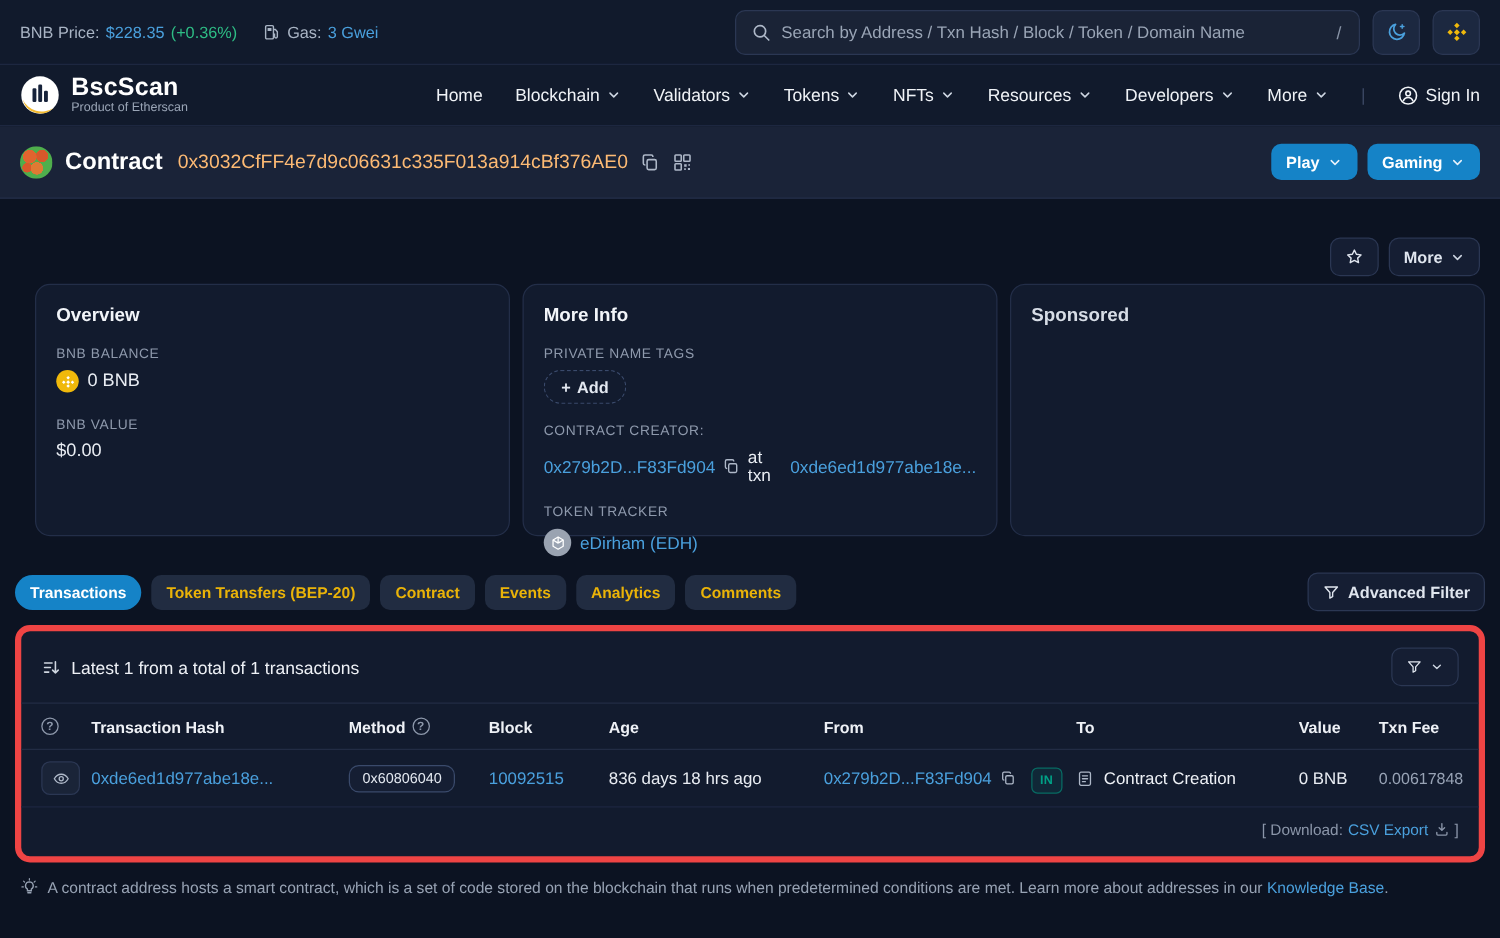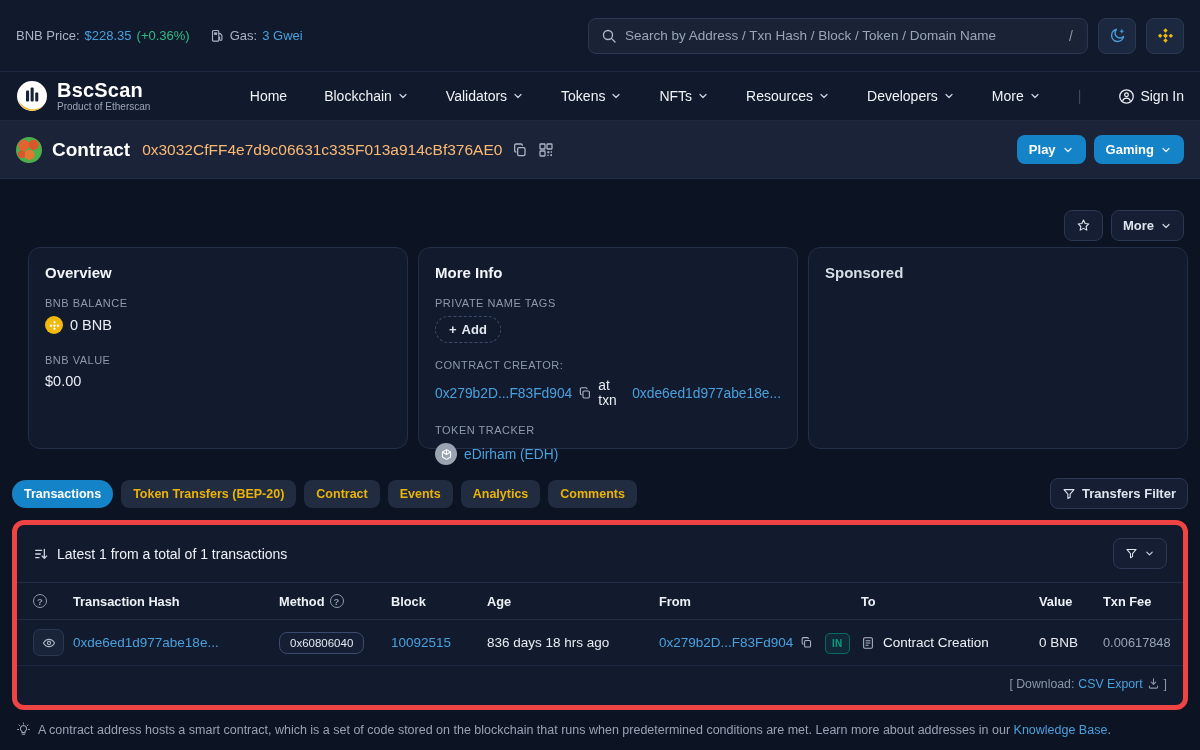--- a/index.html
+++ b/index.html
@@ -7,21 +7,21 @@
   body {
     font-family:"Liberation Sans","DejaVu Sans",sans-serif;
     background:#0c1322; color:#e9edf3; font-size:14px;
   }
   .icon { display:inline-flex; vertical-align:middle; flex:none; }
   svg { display:block; }
   .link { color:#4aa0dd; cursor:pointer; }
 
   
   .topbar {
-    height:72px; background:#111a2c; border-bottom:1px solid #1d2740;
+    height:52px; background:#111a2c; border-bottom:1px solid #1d2740;
     display:flex; align-items:center; justify-content:space-between; padding:0 16px;
   }
   .topbar-left { display:flex; align-items:center; gap:20px; font-size:13px; color:#a9b4c4; }
   .tb-group { display:flex; align-items:center; gap:5px; }
   .price-val { color:#4aa0dd; }
   .price-change { color:#2ebd85; }
   .topbar-right { display:flex; align-items:center; gap:10px; }
   .searchbox {
     width:500px; height:36px; background:#1a2336; border:1px solid #2b3753; border-radius:8px;
     display:flex; align-items:center; gap:8px; padding:0 12px; color:#9aa5b6;
@@ -39,21 +39,21 @@
 
   
   .navbar {
     height:49px; background:#111a2c; border-bottom:1px solid #1d2740;
     display:flex; align-items:center; justify-content:space-between; padding:0 16px;
   }
   .brand { display:flex; align-items:center; gap:9px; cursor:pointer; }
   .brand-text { line-height:1.05; }
   .brand-name { font-size:20px; font-weight:700; color:#ffffff; letter-spacing:.2px; }
   .brand-sub { font-size:10px; color:#9aa5b6; margin-top:1px; }
-  .nav-menu { display:flex; align-items:center; gap:37px; font-size:14px; color:#f0f3f7; }
+  .nav-menu { display:flex; align-items:center; gap:26px; font-size:14px; color:#f0f3f7; }
   .nav-item { display:flex; align-items:center; gap:5px; cursor:pointer; }
   .nav-divider { color:#3a4763; }
   .chev { color:#cdd5e1; }
 
   
   .band {
     background:#1a2338; border-bottom:1px solid #232e48; height:58px;
     display:flex; align-items:center; justify-content:space-between; padding:0 16px;
   }
   .band-left { display:flex; align-items:center; gap:10px; }
@@ -482,21 +482,21 @@
     <button class="tab">Events</button>
     <button class="tab">Analytics</button>
     <button class="tab">Comments</button>
   </div>
   <button class="dark-btn">
     <span class="icon">
         <svg width="14" height="14" color="#dfe5ee">
           <use href="#i-funnel"></use>
         </svg>
       </span>
-    <span>Transfers Filter</span>
+    <span>Advanced Filter</span>
   </button>
 </div>
 
 <div class="tx-card">
   <div class="tx-head">
     <div class="tx-summary">
       <span class="icon">
           <svg width="16" height="16" color="#cfd6e0">
             <use href="#i-sort"></use>
           </svg>

